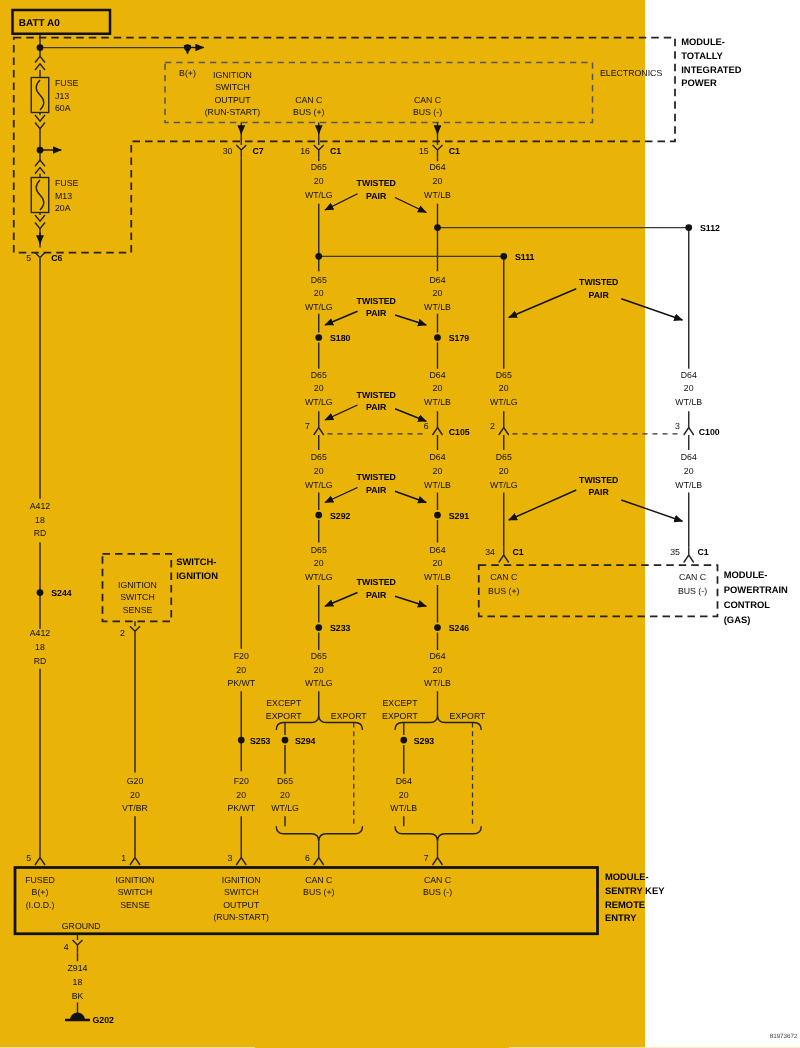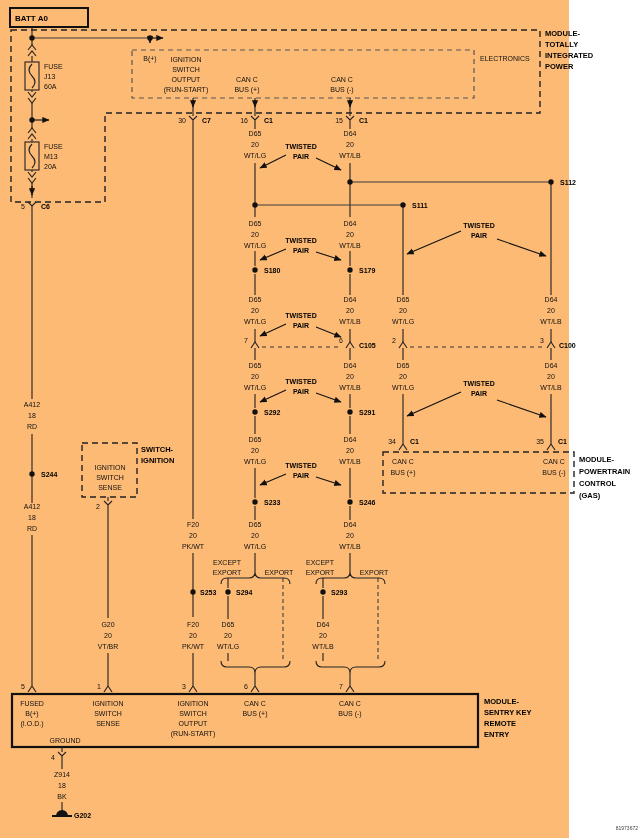--- a/index.html
+++ b/index.html
@@ -1,16 +1,16 @@
 <!DOCTYPE html>
 <html><head>
 <meta charset="utf-8">
 <style>
   html,body{margin:0;padding:0;background:#fff;}
-  .stage{width:569px;height:838px;position:relative;background:#fdba74;}
+  .stage{width:516px;height:838px;position:relative;background:#eab308;}
   svg{display:block;}
   .w   {stroke:#222;stroke-width:1.1;fill:none;}
   .wt  {stroke:#3a3a3a;stroke-width:1;fill:none;}
   .db  {stroke:#222;stroke-width:1.4;fill:none;stroke-dasharray:6 4;}
   .dbi {stroke:#555;stroke-width:1.2;fill:none;stroke-dasharray:5 4;}
   .dbx {stroke:#333;stroke-width:1;fill:none;stroke-dasharray:4 3;}
   .dlk {stroke:#333;stroke-width:1;fill:none;stroke-dasharray:4 4;}
   .sb  {stroke:#111;stroke-width:2.2;fill:none;}
   .bb  {stroke:#111;stroke-width:2;fill:none;}
   .sym {stroke:#222;stroke-width:1.1;fill:none;}

